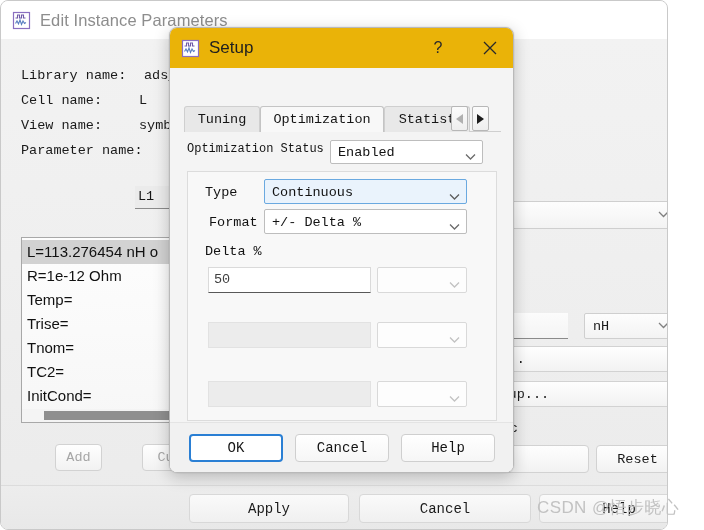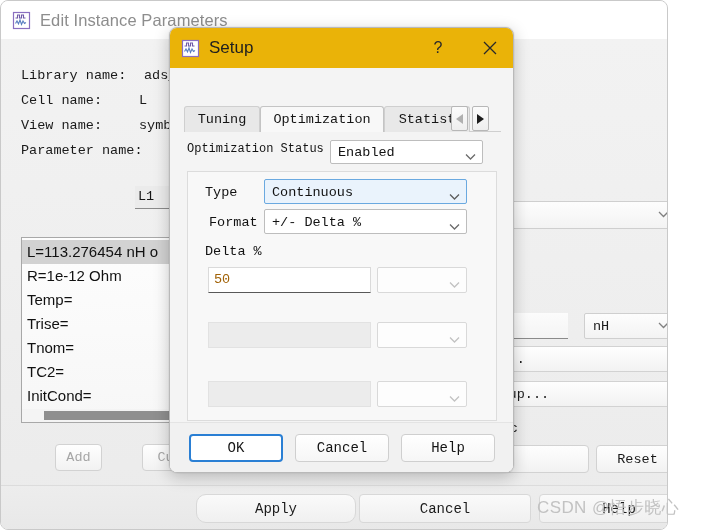--- a/index.html
+++ b/index.html
@@ -326,21 +326,21 @@
     font-size: 13.5px; color: #121212;
     white-space: nowrap;
   }
   .tinput {
     position: absolute;
     background: #ffffff;
     border: 1px solid #dadada;
     border-bottom: 1.5px solid #585858;
     font-family: "Liberation Mono", monospace;
     font-size: 13.5px;
-    color: #a16207;
+    color: #404040;
     padding-left: 5px;
     line-height: 24px;
     white-space: nowrap;
     overflow: hidden;
   }
   .tinput.disabled {
     background: #ececec;
     border: 1px solid #e2e2e2;
     color: #9a9a9a;
   }
@@ -477,21 +477,21 @@
       <div class="bg-btn" style="left:595px; top:406px; width:83px; height:28px;">Reset</div>
 
       <div class="bg-btn disabled" style="left:54px; top:405px; width:47px; height:27px;">Add</div>
       <div class="bg-btn disabled" style="left:141px; top:405px; width:47px; height:27px;">Cu</div>
 
       <span class="bg-static" style="left:20px; top:444px;">L:Inductance</span>
 
       <div class="bg-btn" style="left:12px; top:487px; width:160px; height:28px;">OK</div>
 
       <div class="bottombar">
-        <div class="bb-btn" style="left:195px; width:160px;border-radius:10px;">Apply</div>
+        <div class="bb-btn" style="left:188px; width:160px;">Apply</div>
         <div class="bb-btn" style="left:358px; width:172px;">Cancel</div>
         <div class="bb-btn" style="left:538px; width:160px;">Help</div>
       </div>
     </div>
   </div>
 
   <div class="setup">
 
     <div class="setup-title">
       <span class="setup-ico">

